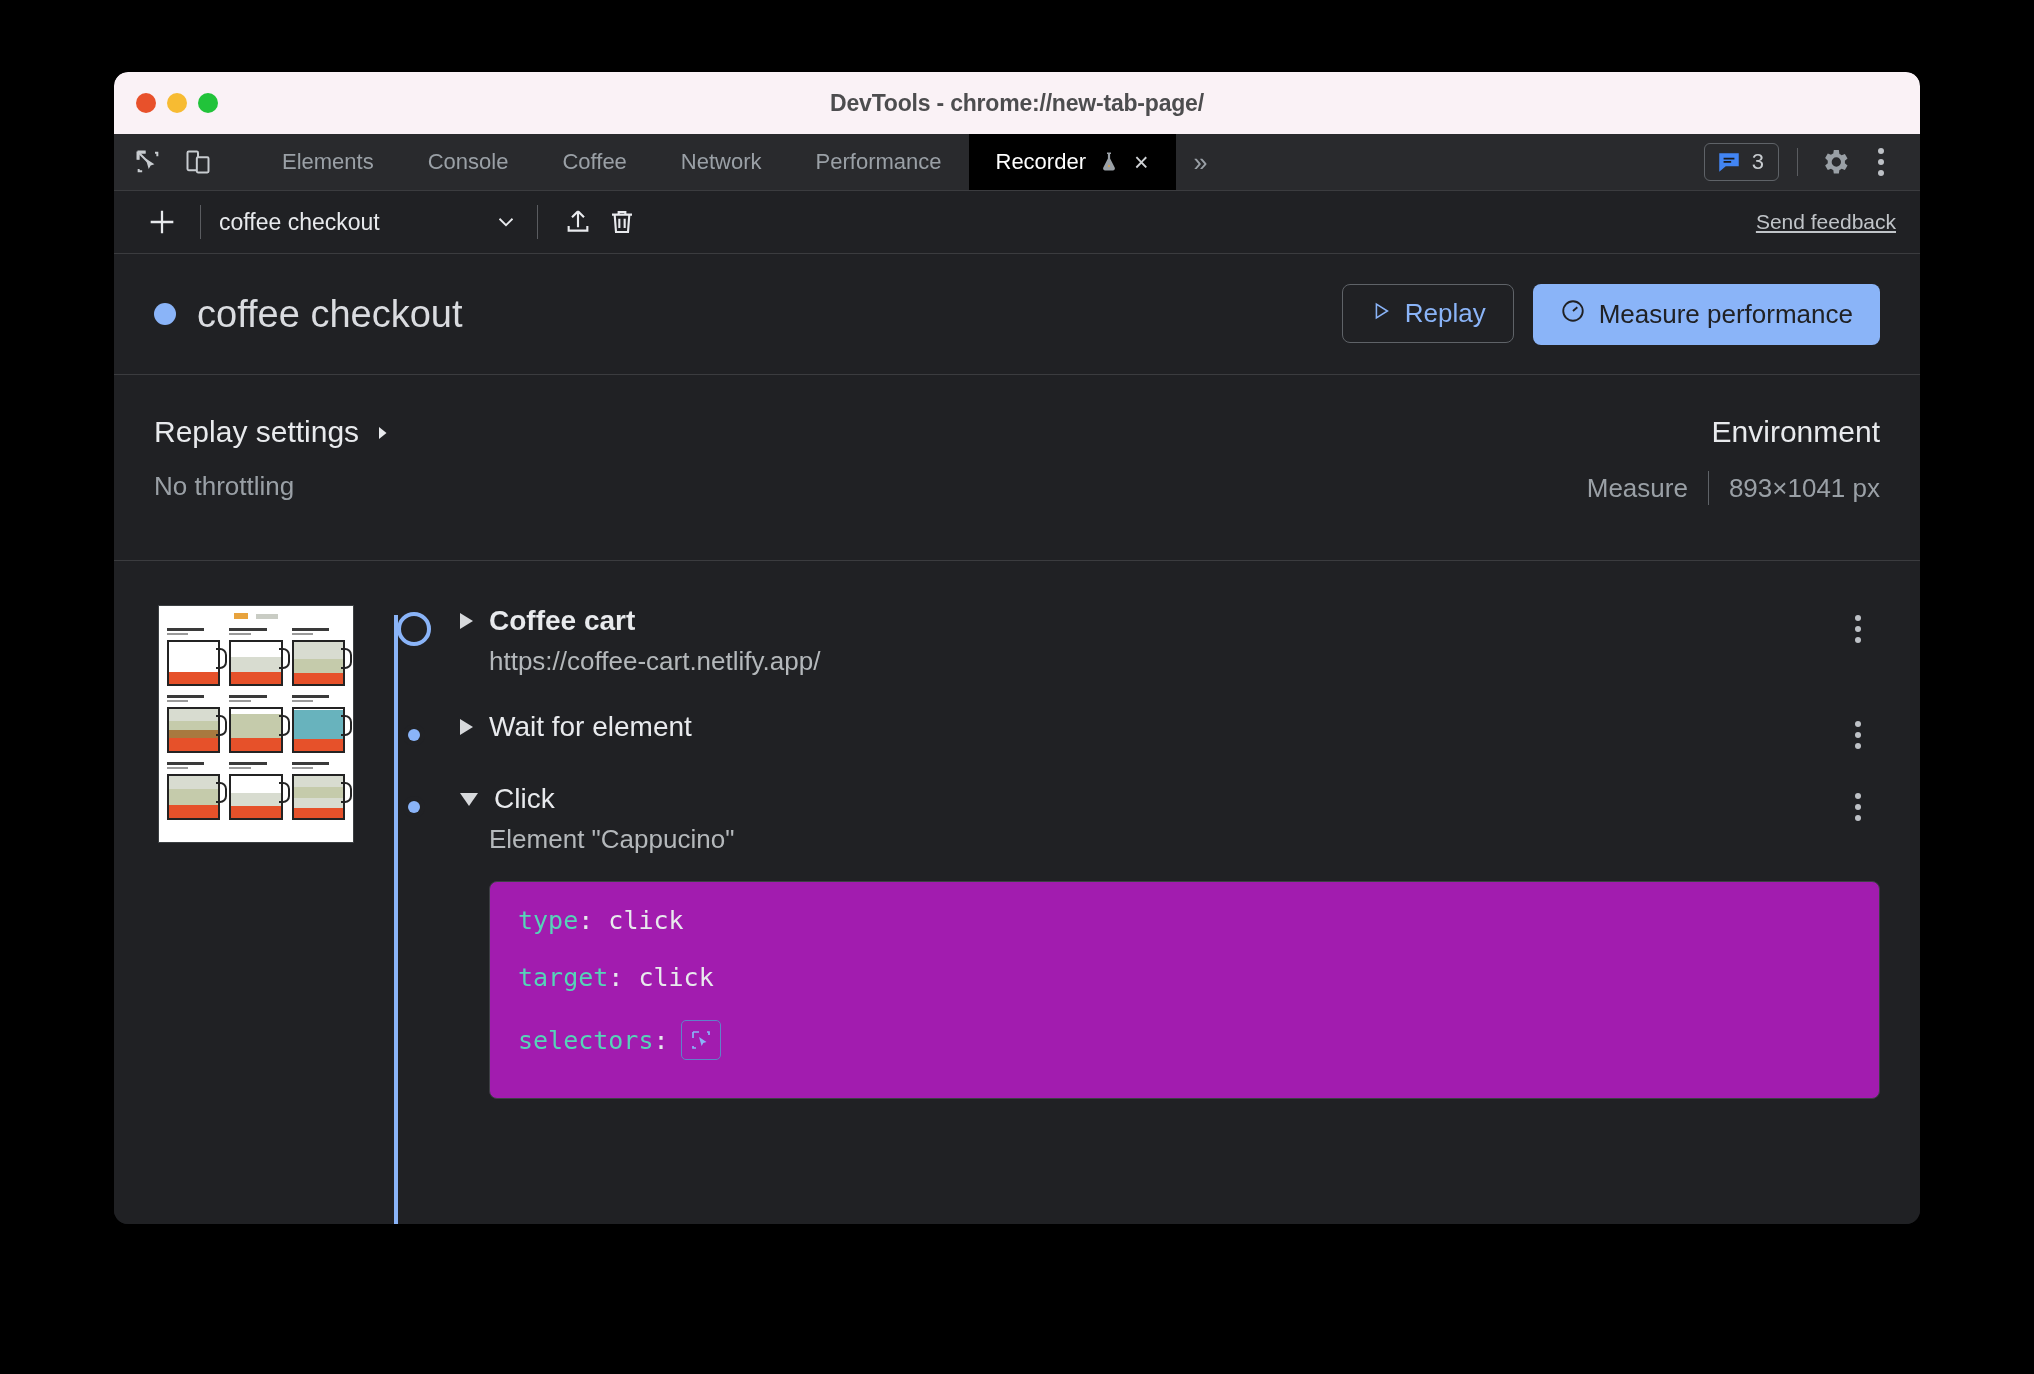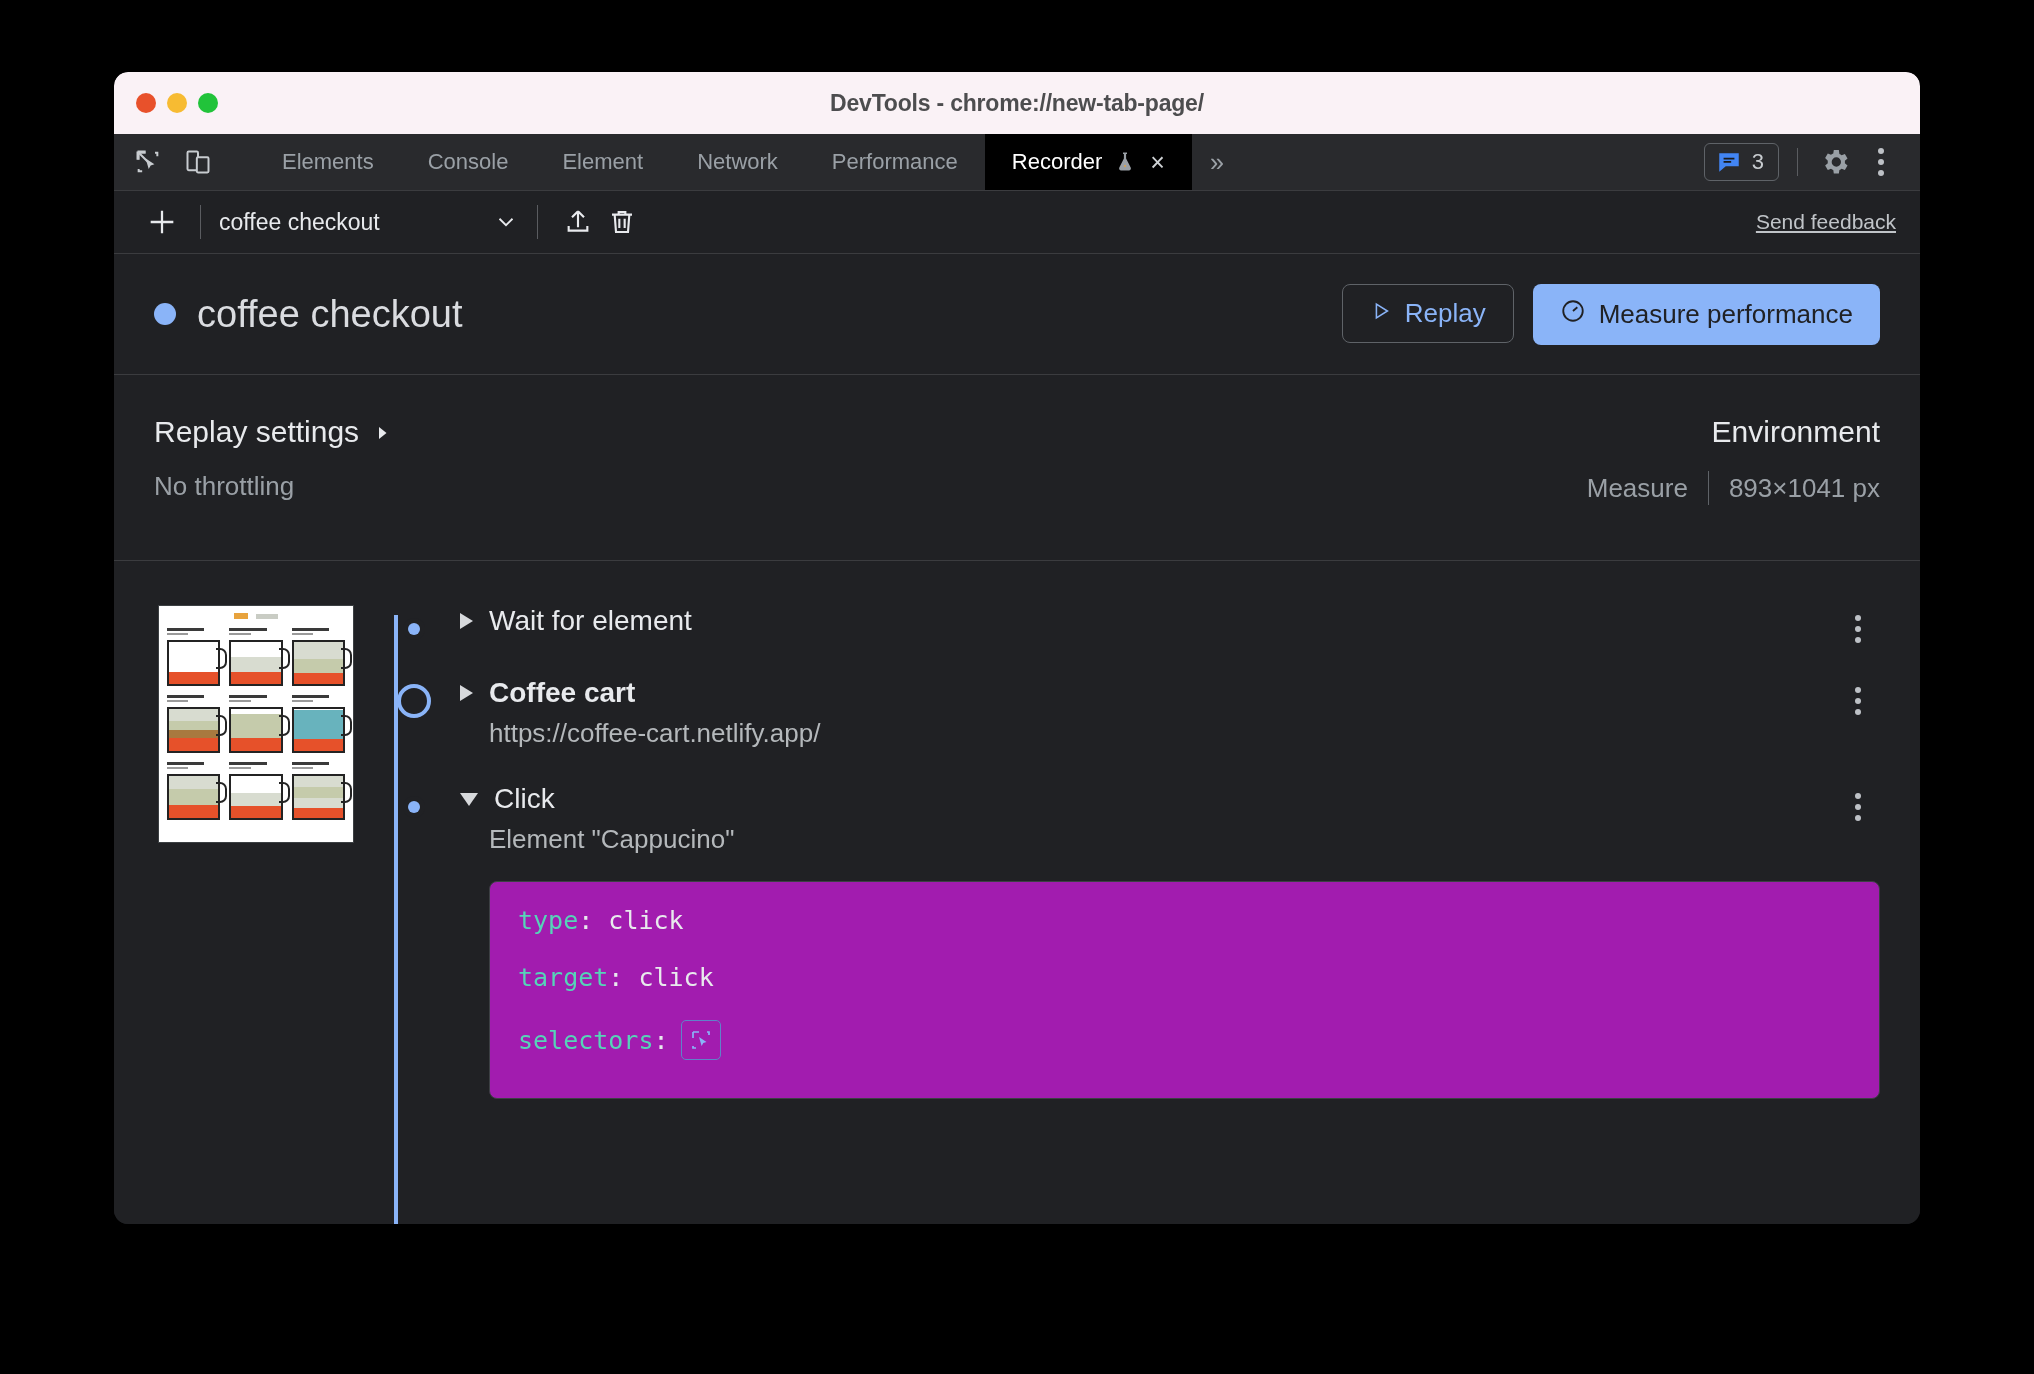--- a/index.html
+++ b/index.html
@@ -355,21 +355,21 @@
       </div>
 
       <div class="tabs">
         <div class="tab">
           <span>Elements</span>
         </div>
         <div class="tab">
           <span>Console</span>
         </div>
         <div class="tab">
-          <span>Element</span>
+          <span>Coffee</span>
         </div>
         <div class="tab">
           <span>Network</span>
         </div>
         <div class="tab">
           <span>Performance</span>
         </div>
         <div class="tab active">
           <span>Recorder</span>
           <span class="flask">
@@ -590,51 +590,51 @@
                   <div class="lay" style="background: rgb(230, 81, 42); height: 11.2444px;"></div>
                 </div>
               </div>
             </div>
         </div>
       </div>
 
       <div class="steps-col">
         <div class="rail"></div>
 
+        <div class="step">
+          <div class="marker">
+            <span class="ring"></span>
+          </div>
+          <div class="step-body">
+            <div class="step-line1">
+              <span class="tri"></span>
+              <span class="step-name bold">Coffee cart</span>
+            </div>
+            <div class="step-sub">https://coffee-cart.netlify.app/</div>
+          </div>
+          <span class="step-kebab">
+            <span class="kb">
+                <i class="kb-dot"></i>
+                <i class="kb-dot"></i>
+                <i class="kb-dot"></i>
+              </span>
+          </span>
+        </div>
+
         <div class="step" style="padding-bottom:40px;">
           <div class="marker">
             <span class="small">
                 <i></i>
               </span>
           </div>
           <div class="step-body">
             <div class="step-line1">
               <span class="tri"></span>
               <span class="step-name">Wait for element</span>
             </div>
-          </div>
-          <span class="step-kebab">
-            <span class="kb">
-                <i class="kb-dot"></i>
-                <i class="kb-dot"></i>
-                <i class="kb-dot"></i>
-              </span>
-          </span>
-        </div>
-
-        <div class="step">
-          <div class="marker">
-            <span class="ring"></span>
-          </div>
-          <div class="step-body">
-            <div class="step-line1">
-              <span class="tri"></span>
-              <span class="step-name bold">Coffee cart</span>
-            </div>
-            <div class="step-sub">https://coffee-cart.netlify.app/</div>
           </div>
           <span class="step-kebab">
             <span class="kb">
                 <i class="kb-dot"></i>
                 <i class="kb-dot"></i>
                 <i class="kb-dot"></i>
               </span>
           </span>
         </div>
 

